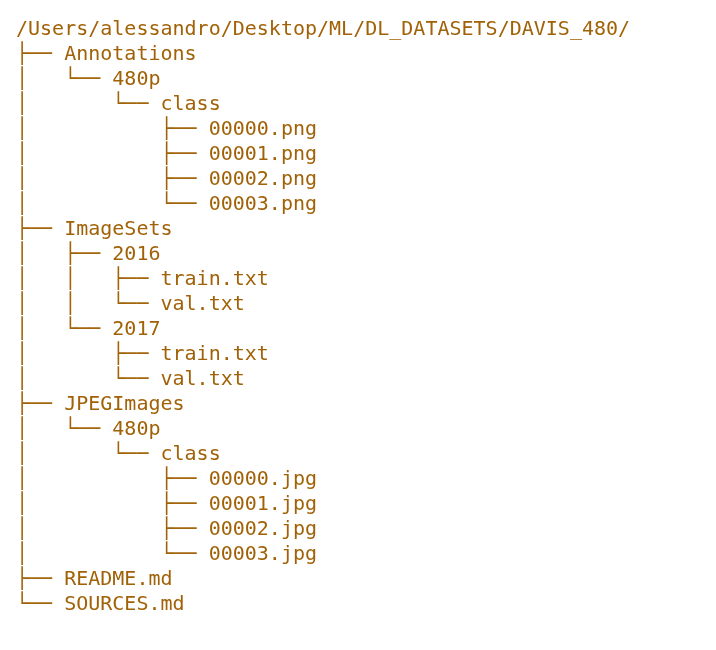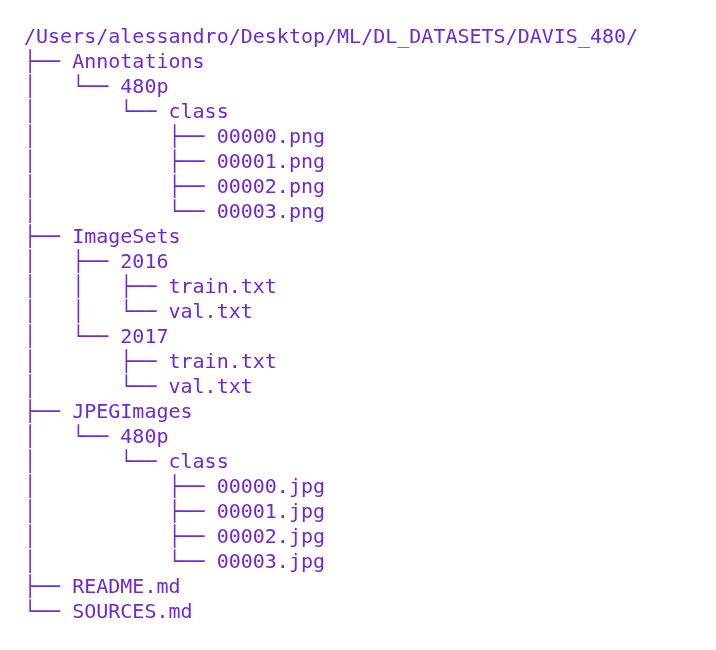--- a/index.html
+++ b/index.html
@@ -4,26 +4,26 @@
 <style>
   html, body {
     margin: 0;
     padding: 0;
     background: #ffffff;
     width: 716px;
     height: 650px;
     overflow: hidden;
   }
   pre.tree {
-    margin: 16px;
+    margin: 8px;
     padding: 8px 8px 8px 8px;
     font-family: "Menlo", "DejaVu Sans Mono", "Consolas", "Liberation Mono", monospace;
     font-size: 20px;
     line-height: 25px;
-    color: #6d28d9;
+    color: #a16207;
     white-space: pre;
     letter-spacing: 0;
   }
 </style>
 </head>
 <body>
 
 <pre class="tree" id="tree-output">/Users/alessandro/Desktop/ML/DL_DATASETS/DAVIS_480/
 ├── Annotations
 │   └── 480p

